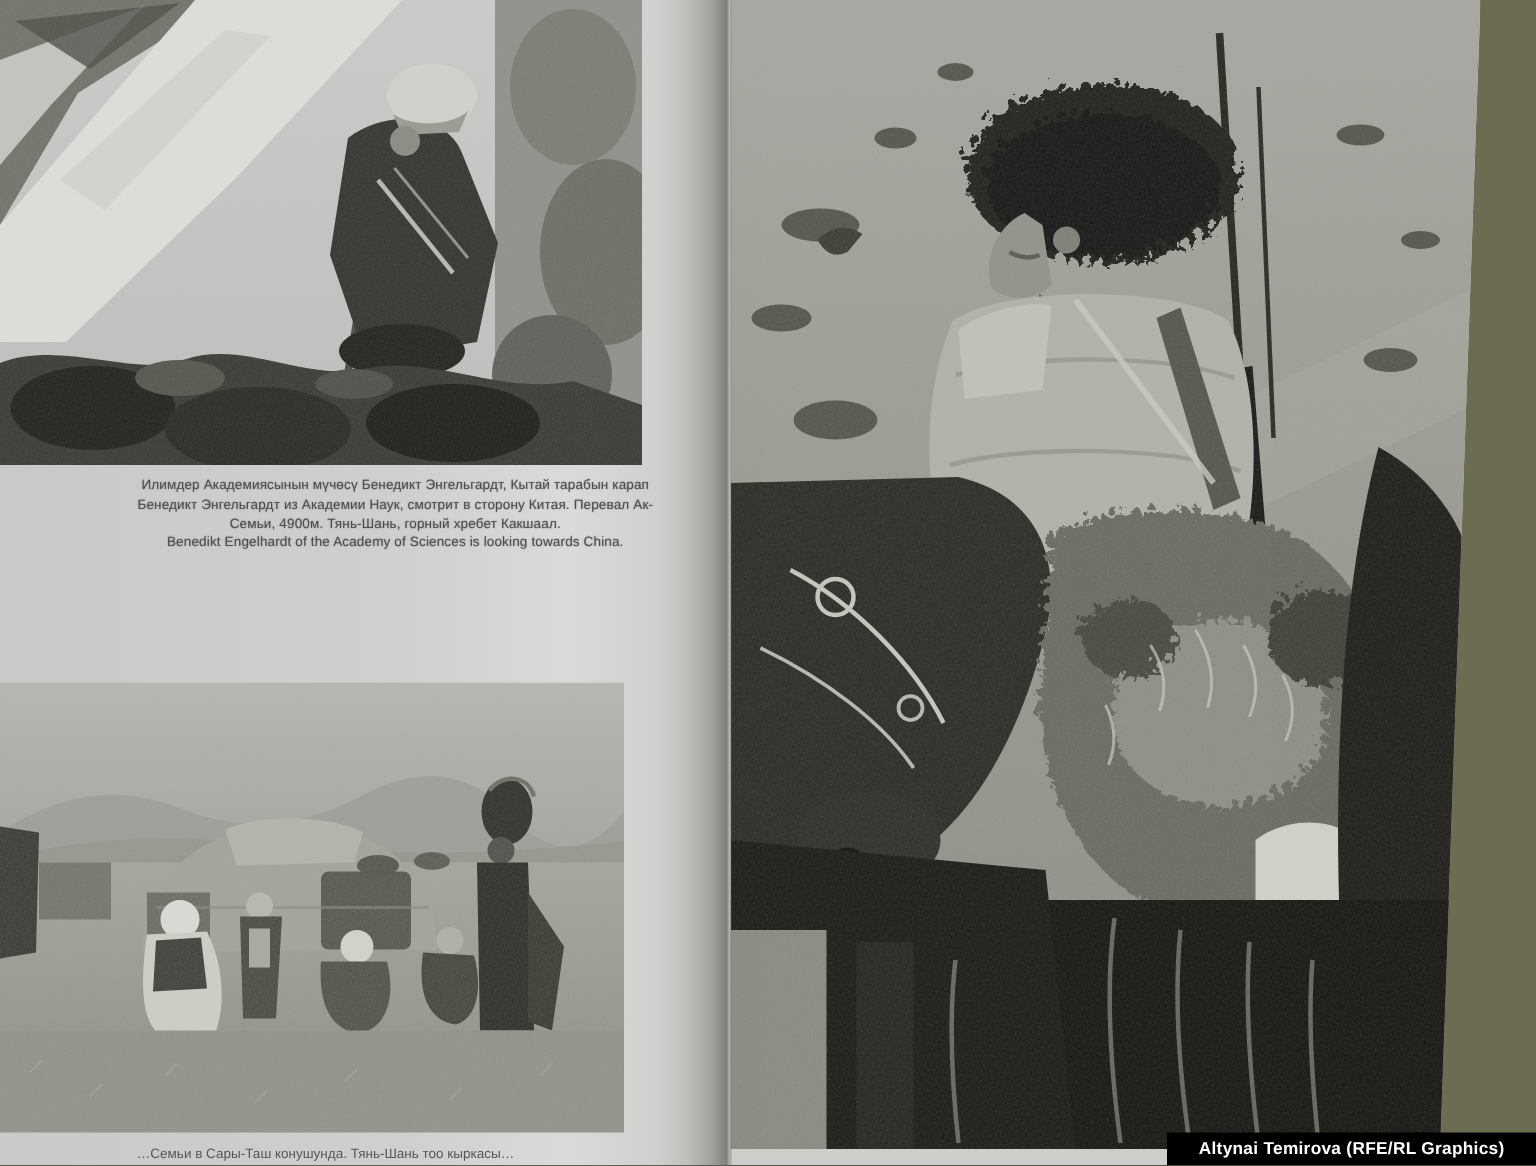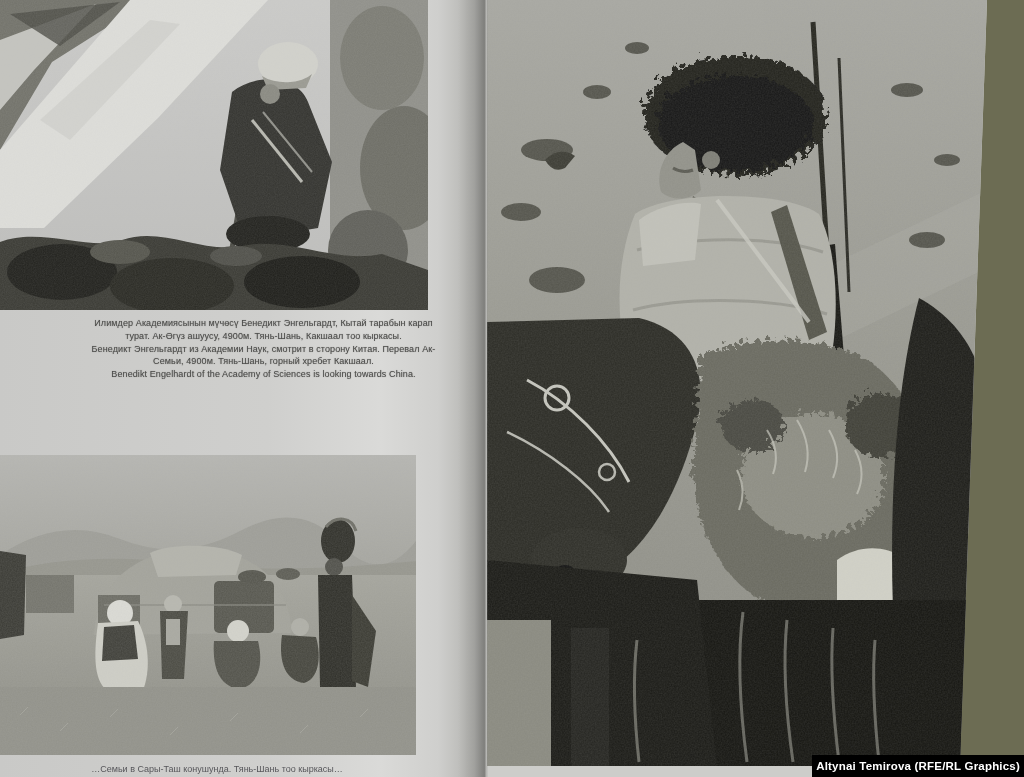--- a/index.html
+++ b/index.html
@@ -20,21 +20,21 @@
     filter:blur(.4px);}
   
   .right-paper{position:absolute;left:487px;top:0;width:500px;height:777px;
     background:#cdcdca;clip-path:polygon(0 0,100% 0,94.5% 100%,0 100%);}
   .spine-shadow{position:absolute;left:458px;top:0;width:30px;height:777px;
     background:linear-gradient(90deg,rgba(0,0,0,0) 0%,rgba(0,0,0,.10) 55%,rgba(0,0,0,.26) 88%,rgba(255,255,255,.25) 96%,rgba(0,0,0,.15) 100%);
     pointer-events:none;}
   
   .watermark{position:absolute;right:0;bottom:0;height:22px;min-width:188px;
     background:#000;color:#fff;font-weight:700;font-size:11.5px;line-height:22px;
-    text-align:left;padding:0 4px;letter-spacing:.2px;}
+    text-align:left;padding:0 21px;letter-spacing:.2px;}
 </style>
 </head>
 <body>
 
 <div class="scene">
 
   <div class="left-page">
 
     <figure class="photo" style="left:0;top:0;width:428px;height:310px;margin:0;">
       <svg width="428" height="310" viewBox="0 0 428 310">
@@ -76,21 +76,20 @@
         <ellipse cx="172" cy="286" rx="62" ry="28" fill="#2a2a24"></ellipse>
         <ellipse cx="302" cy="282" rx="58" ry="26" fill="#1e1e1a"></ellipse>
         <ellipse cx="120" cy="252" rx="30" ry="12" fill="#55554d"></ellipse>
         <ellipse cx="236" cy="256" rx="26" ry="10" fill="#50504a"></ellipse>
         <rect width="428" height="310" filter="url(#g1)" opacity=".5"></rect>
       </svg>
     </figure>
 
     <div class="caption">
       <div class="ln">Илимдер Академиясынын мүчөсү Бенедикт Энгельгардт, Кытай тарабын карап</div>
-      <div class="ln">турат. Ак-Өгүз ашуусу, 4900м. Тянь-Шань, Какшаал тоо кыркасы.</div>
       <div class="ln">Бенедикт Энгельгардт из Академии Наук, смотрит в сторону Китая. Перевал Ак-</div>
       <div class="ln">Семьи, 4900м. Тянь-Шань, горный хребет Какшаал.</div>
       <div class="ln">Benedikt Engelhardt of the Academy of Sciences is looking towards China.</div>
     </div>
 
     <figure class="photo" style="left:0;top:455px;width:416px;height:300px;margin:0;">
       <svg width="416" height="300" viewBox="0 0 416 300">
         <defs>
           <linearGradient id="sky2" x1="0" y1="0" x2="0" y2="1">
             <stop offset="0" stop-color="#b6b6b2"></stop>

